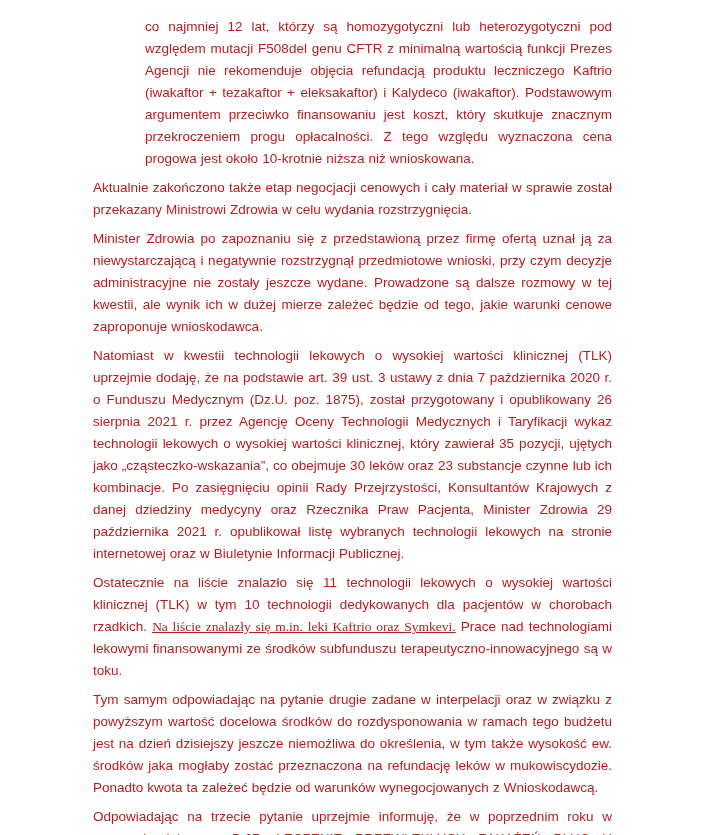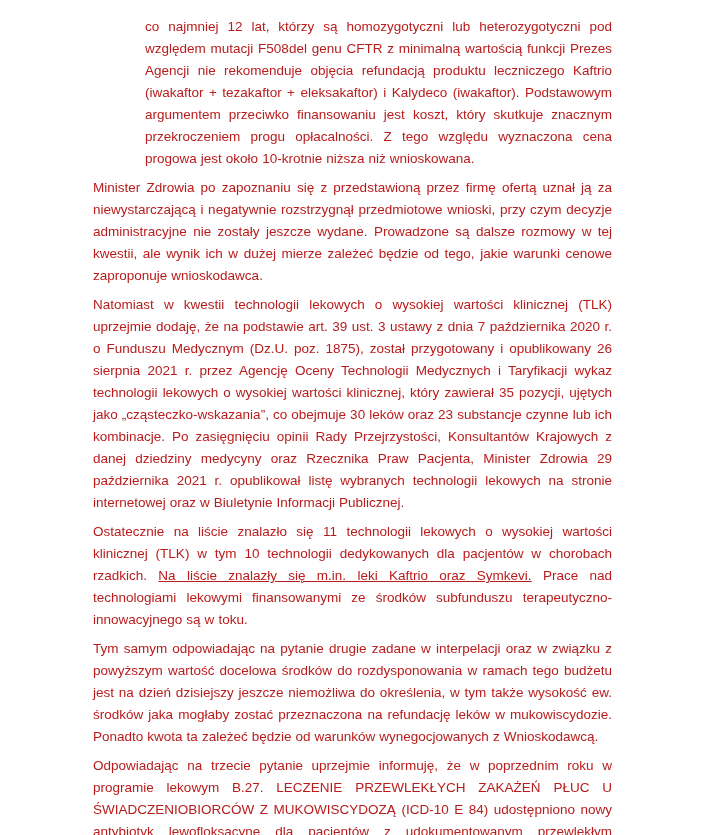--- a/index.html
+++ b/index.html
@@ -27,20 +27,21 @@
     margin: 0 0 7px 0;
     text-align: justify;
     text-justify: inter-word;
     word-spacing: 0.02em;
   }
   .para.indented {
     margin-left: 52px;
   }
   .underlined {
     text-decoration: underline;
+    font-family: Liberation Serif, serif;
   }
   .num-list {
     margin-top: 9px;
   }
   .list-item {
     display: flex;
     margin-left: 28px;
     text-align: left;
   }
   .list-marker {
@@ -50,20 +51,21 @@
     flex: 1 1 auto;
   }
 </style>
 </head>
 <body>
 
 <div class="page">
 
   <p class="para indented">co najmniej 12 lat, którzy są homozygotyczni lub heterozygotyczni pod względem mutacji F508del genu CFTR z minimalną wartością funkcji Prezes Agencji nie rekomenduje objęcia refundacją produktu leczniczego Kaftrio (iwakaftor + tezakaftor + eleksakaftor) i Kalydeco (iwakaftor). Podstawowym argumentem przeciwko finansowaniu jest koszt, który skutkuje znacznym przekroczeniem progu opłacalności. Z tego względu wyznaczona cena progowa jest około 10-krotnie niższa niż wnioskowana.</p>
 
+  <p class="para">Aktualnie zakończono także etap negocjacji cenowych i cały materiał w sprawie został przekazany Ministrowi Zdrowia w celu wydania rozstrzygnięcia.</p>
 
   <p class="para">Minister Zdrowia po zapoznaniu się z przedstawioną przez firmę ofertą uznał ją za niewystarczającą i negatywnie rozstrzygnął przedmiotowe wnioski, przy czym decyzje administracyjne nie zostały jeszcze wydane. Prowadzone są dalsze rozmowy w tej kwestii, ale wynik ich w dużej mierze zależeć będzie od tego, jakie warunki cenowe zaproponuje wnioskodawca.</p>
 
   <p class="para">
     <span>Natomiast w kwestii technologii lekowych o wysokiej wartości klinicznej (TLK) uprzejmie dodaję, że na podstawie art. 39 ust. 3 ustawy z dnia 7 października 2020 r. o Funduszu Medycznym (Dz.U. poz. 1875), został przygotowany i opublikowany 26 sierpnia 2021 r. przez Agencję Oceny Technologii Medycznych i Taryfikacji wykaz technologii lekowych o wysokiej wartości klinicznej, który zawierał 35 pozycji, ujętych jako „cząsteczko-wskazania”, co obejmuje 30 leków oraz 23 substancje czynne lub ich kombinacje. Po zasięgnięciu opinii Rady Przejrzystości, Konsultantów Krajowych z danej dziedziny medycyny oraz Rzecznika Praw Pacjenta, Minister Zdrowia 29 października 2021 r. opublikował listę wybranych technologii lekowych na stronie internetowej oraz w Biuletynie Informacji Publicznej.</span>
   </p>
 
   <p class="para">
     <span>Ostatecznie na liście znalazło się 11 technologii lekowych o wysokiej wartości klinicznej (TLK) w tym 10 technologii dedykowanych dla pacjentów w chorobach rzadkich. </span><span class="underlined">Na liście znalazły się m.in. leki Kaftrio oraz Symkevi.</span><span> Prace nad technologiami lekowymi finansowanymi ze środków subfunduszu terapeutyczno-innowacyjnego są w toku.</span>
   </p>

